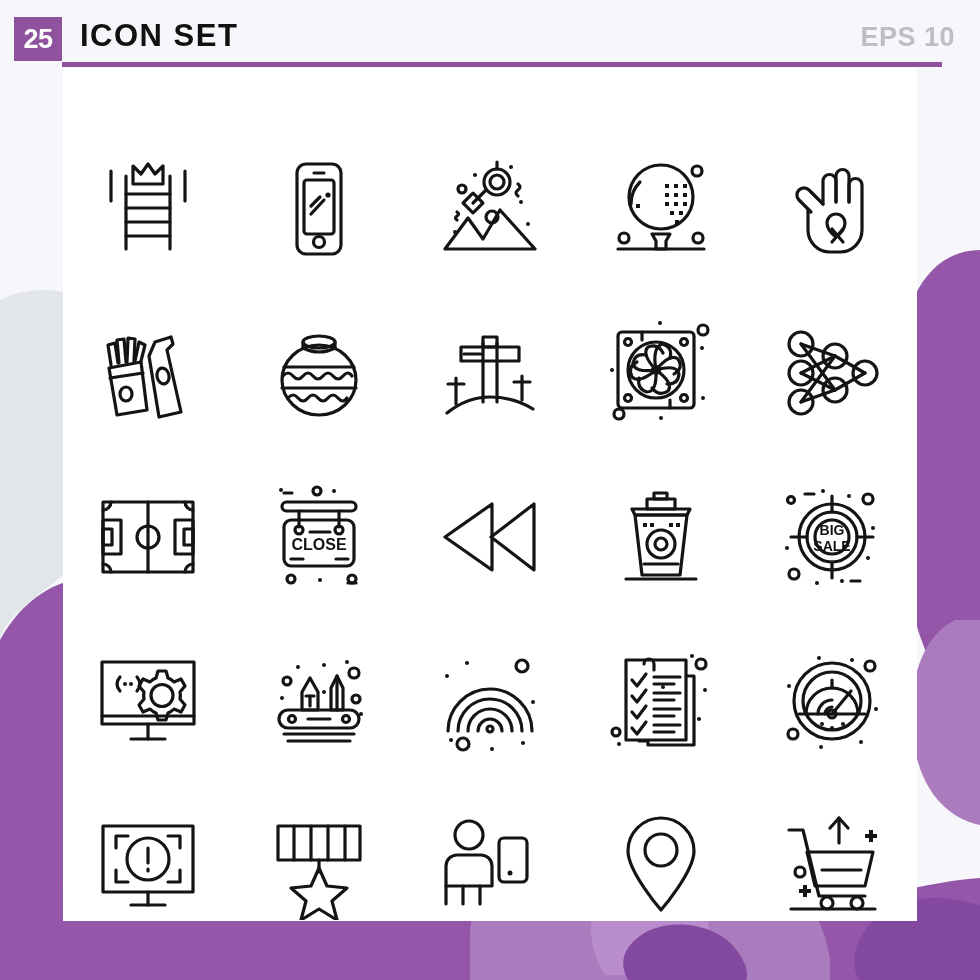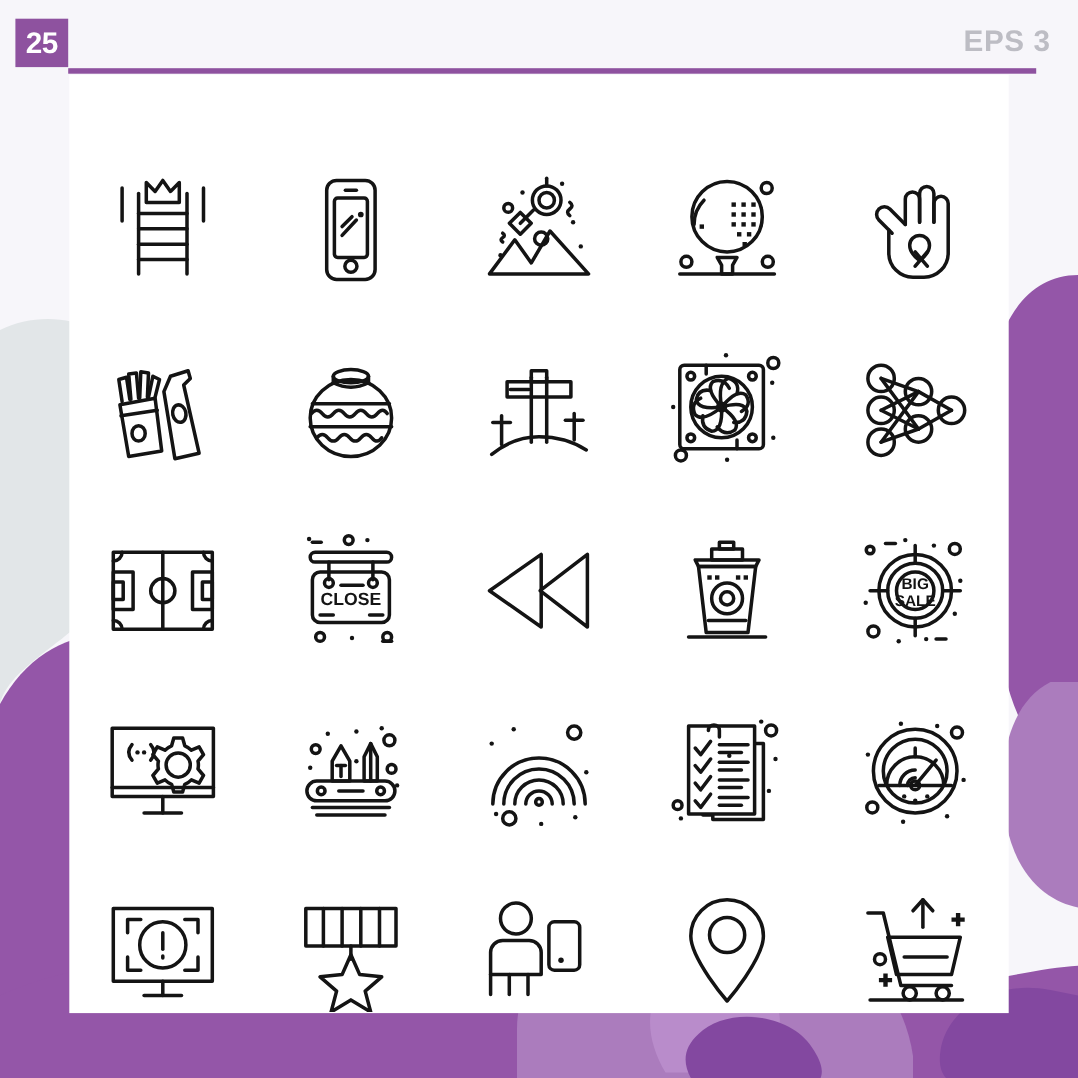--- a/index.html
+++ b/index.html
@@ -141,21 +141,22 @@
     <path d="M470,935 C470,860 560,810 660,820 C760,830 820,890 830,960 L830,980 L470,980 Z" fill="#ab7cbd"></path>
     <path d="M600,900 C620,870 680,870 700,900 C720,930 705,965 670,975 L605,975 C590,950 585,920 600,900 Z" fill="#b98ccb"></path>
     <path d="M955,900 C900,890 860,920 855,955 C853,968 856,976 860,980 L980,980 L980,905 Z" fill="#8348a0"></path>
     <path d="M635,940 C660,915 720,920 740,955 C748,968 748,975 746,980 L628,980 C620,965 622,952 635,940 Z" fill="#8348a0"></path>
   </svg>
 
   <div class="card"></div>
 
   <div class="header">
     <div class="badge">25</div>
-    <div class="eps">EPS 3</div>
+    <div class="title">ICON SET</div>
+    <div class="eps">EPS 10</div>
   </div>
   <div class="rule"></div>
 
   <div class="grid">
 
     <div class="cell">
       <svg width="110" height="110" viewBox="0 0 110 110">
         <g class="ico">
           <line x1="33" y1="22" x2="33" y2="95"></line>
           <line x1="77" y1="22" x2="77" y2="95"></line>

